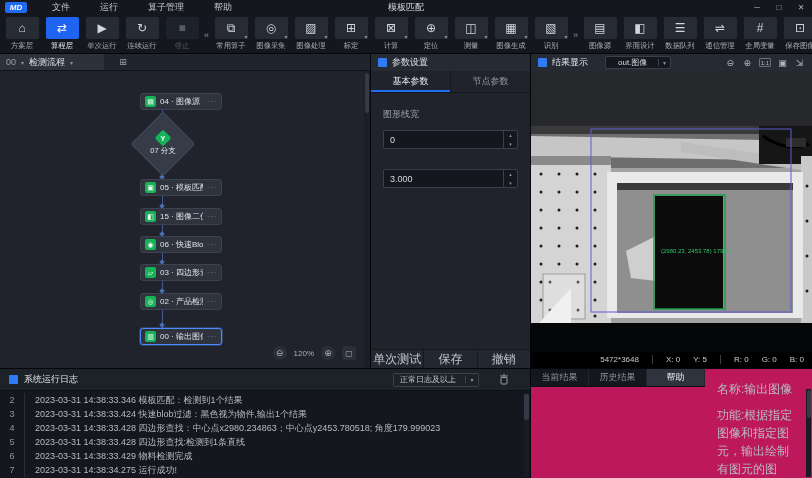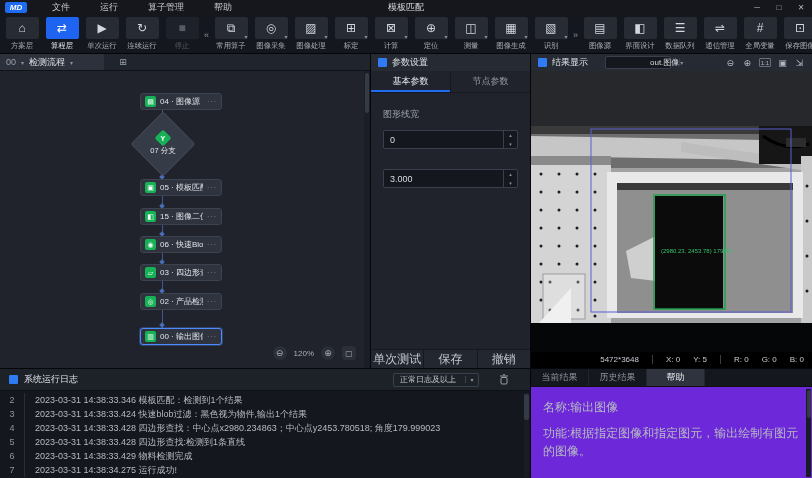--- a/index.html
+++ b/index.html
@@ -79,21 +79,21 @@
   .spin { width:14px; border-left:1px solid #3a404b; display:flex; flex-direction:column; }
   .spin span { flex:1; display:flex; align-items:center; justify-content:center; font-size:5px; color:#8b9099; }
   .pfoot { height:19px; border-top:1px solid #15181d; display:flex; flex:none; background:#23272f; }
   .pbtn { flex:1; display:flex; align-items:center; justify-content:center; font-size:12px; color:#c2c6ce; }
   .pbtn + .pbtn { border-left:1px solid #15181d; }
 
   
   .result-panel { width:282px; flex:none; border-left:1px solid #05060a; background:#1c1f26; display:flex; flex-direction:column; }
   .rselect { margin-left:12px; width:66px; height:13px; background:#14171d; border:1px solid #3a404b; border-radius:2px;
              display:flex; align-items:center; font-size:8px; color:#d8dce2; }
-  .rselect .val { flex:1; padding-left:12px; white-space:nowrap;margin-left:32px; }
+  .rselect .val { flex:1; padding-left:12px; white-space:nowrap; }
   .rselect .cz { width:12px; border-left:1px solid #3a404b; text-align:center; font-size:6px; color:#8b9099; }
   .rtools { margin-left:auto; display:flex; align-items:center; gap:6px; color:#b4b9c1; font-size:9px; }
   .rtools span { display:inline-flex; align-items:center; justify-content:center; min-width:11px; }
   .rtools .oto { font-size:6px; border:1px solid #6a7079; border-radius:1px; padding:0 1px; height:9px; }
   .rimage { flex:1; position:relative; background:#121316; min-height:0; }
   .rimage svg { position:absolute; inset:0; }
   .rstatus { height:17px; background:#000; display:flex; align-items:center; justify-content:flex-end; gap:13px;
              font-size:8px; color:#c6cad2; padding-right:8px; flex:none; white-space:nowrap; }
   .sdiv { width:1px; height:9px; background:#3a3d44; }
 
@@ -105,21 +105,21 @@
   .lfilter .val { flex:1; padding-left:6px; white-space:nowrap; }
   .lfilter .cz { width:13px; border-left:1px solid #3c424c; text-align:center; font-size:6px; color:#8b9099; }
   .ltrash { margin:0 12px 0 14px; display:flex; }
   .lrows { flex:1; overflow:hidden; font-size:9px; padding-top:2px; }
   .lrow { height:14px; display:flex; align-items:center; color:#b6bac2; white-space:nowrap; }
   .lno { width:24px; text-align:center; color:#8f959e; flex:none; }
   .ltext { flex:1; border-left:1px solid #2a2e36; padding-left:10px; height:100%; display:flex; align-items:center; overflow:hidden; }
   .lscroll { position:absolute; right:1px; top:24px; width:5px; height:84px; background:#191c22; }
   .lscroll .vthumb { left:0; width:5px; }
 
-  .br-panel { flex:1; border-left:1px solid #05060a; background:#6d28d9; display:flex; flex-direction:column; position:relative; }
+  .br-panel { flex:1; border-left:1px solid #05060a; background:#be185d; display:flex; flex-direction:row; position:relative; }
   .brtabs { height:18px; display:flex; background:#14171d; border-bottom:1px solid #0e1014; flex:none; }
   .brtab { min-width:58px; padding:0 6px; display:flex; align-items:center; justify-content:center; font-size:9px; color:#8f959e; border-right:1px solid #23262e; }
   .brtab.active { background:#2e333d; color:#e8ecf2; }
   .brcontent { padding:11px 12px; font-size:12px; color:#b6bac2; line-height:1.5; }
   .brname { margin-bottom:8px; }
   .brscroll { position:absolute; right:1px; top:20px; width:5px; height:88px; background:#191c22; }
 </style>
 </head>
 <body>
 

